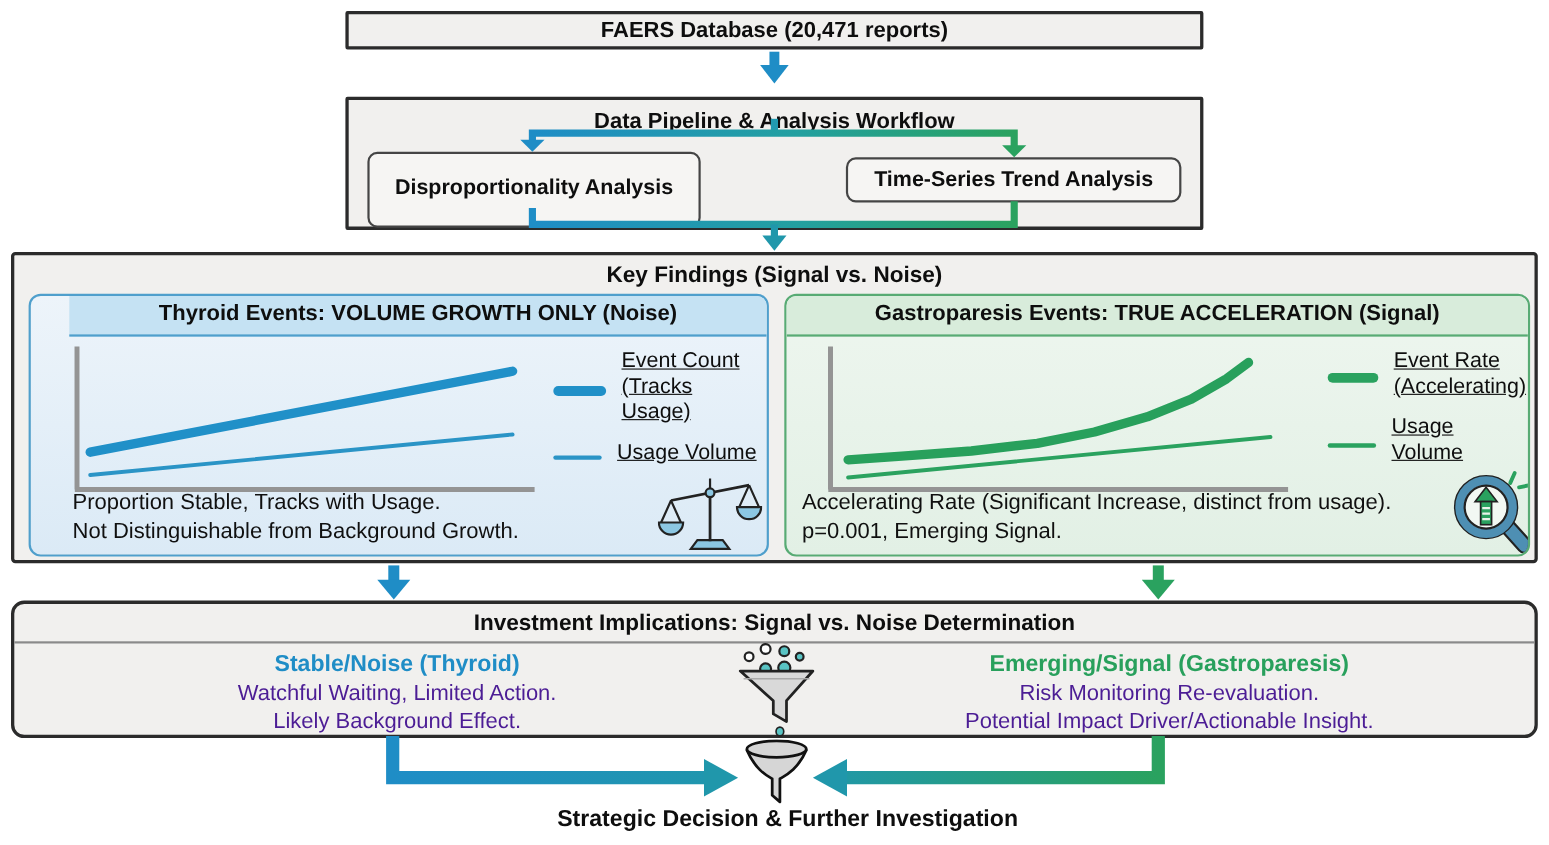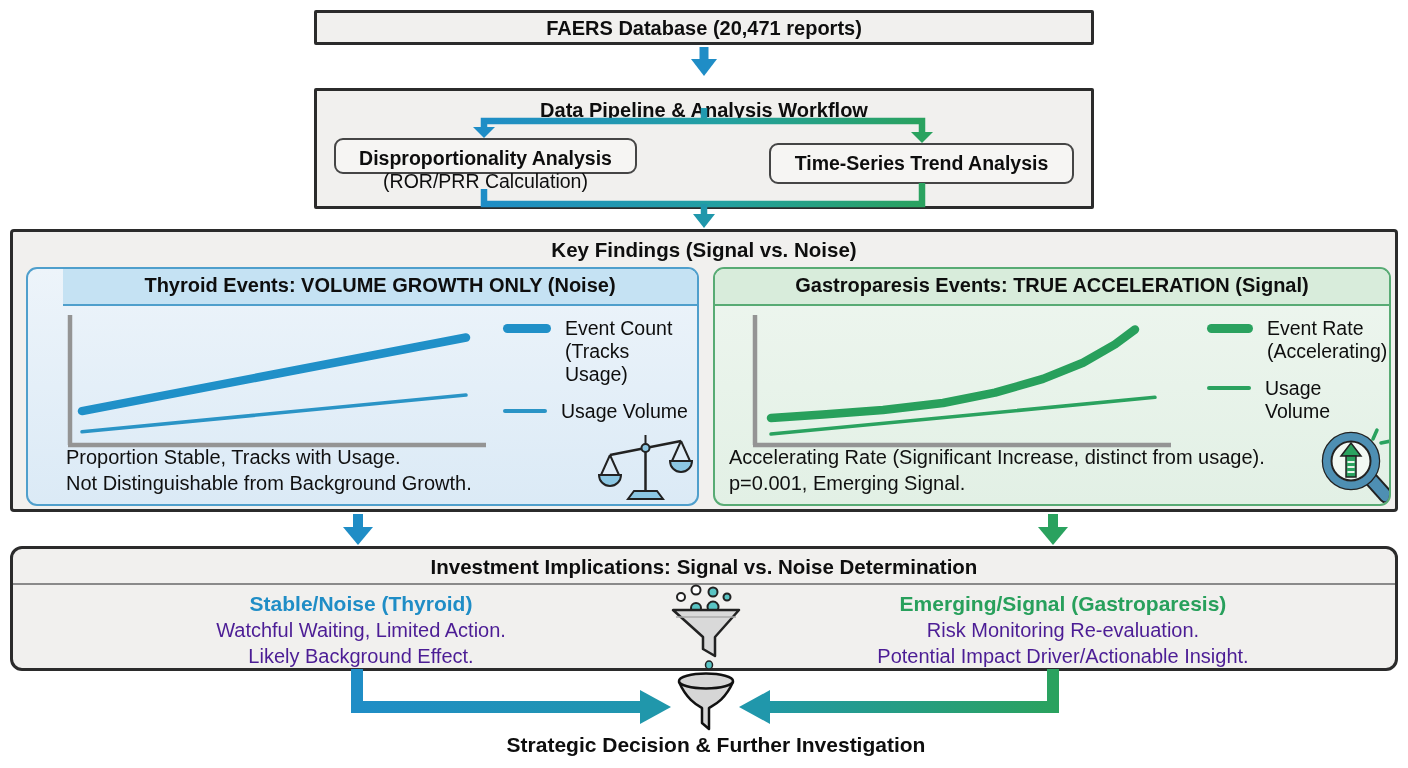--- a/index.html
+++ b/index.html
@@ -9,21 +9,21 @@
   .gbox{background:#f1f0ee;border:3px solid #2b2b2b;border-radius:2px;}
   .subbox{background:#f6f5f3;border:2px solid #454545;border-radius:9px;text-align:center;}
   .bold{font-weight:bold;}
   .center{text-align:center;}
   .panel{border-radius:11px;overflow:hidden;}
   .panel.blue{border:2.5px solid #4f9fcc;background:linear-gradient(180deg,#edf4fa,#dbeaf6);padding-left:35px;}
   .panel.green{border:2.5px solid #58ab74;background:linear-gradient(180deg,#eef6ef,#e2f0e5);}
   .panel-header{font-weight:bold;font-size:20px;text-align:center;height:35px;line-height:33px;}
   .panel.blue .panel-header{background:#c5e2f3;border-bottom:2.5px solid #4f9fcc;}
   .panel.green .panel-header{background:#d8ecdb;border-bottom:2.5px solid #58ab74;}
-  .legend-row{display:flex;align-items:flex-start;margin-bottom:14px;}
+  .legend-row{display:flex;align-items:center;margin-bottom:14px;text-decoration:underline;}
   .legend-text{font-size:19.5px;line-height:23px;color:#0e0e0e;}
   .dash{border-radius:5px;margin-right:14px;flex:0 0 auto;}
   .dash.thick-blue{width:48px;height:9px;background:#2090c8;margin-top:7px;}
   .dash.thin-blue{width:44px;height:4px;background:#2a94c6;margin-top:9px;}
   .dash.thick-green{width:46px;height:9px;background:#2aa25f;margin-top:7px;}
   .dash.thin-green{width:44px;height:4px;background:#2aa25f;margin-top:9px;}
   .caption{font-size:20px;line-height:25.5px;color:#101010;}
   .impl-heading{font-size:21px;font-weight:bold;line-height:26px;}
   .impl-heading.blue{color:#1f8dc6;}
   .impl-heading.green{color:#28a05c;}
@@ -75,23 +75,22 @@
     <polygon points="770,690 770,724 739,707" fill="#2097ab"></polygon>
   </svg>
 
   <div class="abs gbox" style="left:314px;top:10px;width:780px;height:35px;">
     <div class="bold center" style="font-size:20px;line-height:30px;">FAERS Database (20,471 reports)</div>
   </div>
 
   <div class="abs gbox" style="left:314px;top:88px;width:780px;height:121px;">
     <div class="bold center" style="font-size:20px;margin-top:8px;">Data Pipeline &amp; Analysis Workflow</div>
   </div>
-  <div class="abs subbox" style="left:334px;top:138px;width:303px;height:36px;z-index:4;padding-top:6px;">
+  <div class="abs subbox" style="left:334px;top:138px;width:303px;height:69px;z-index:4;padding-top:18px;">
     <div class="bold" style="font-size:19.5px;line-height:24px;">Disproportionality Analysis</div>
-    <div style="font-size:19.5px;line-height:23px;">(ROR/PRR Calculation)</div>
   </div>
   <div class="abs subbox" style="left:769px;top:143px;width:305px;height:41px;z-index:4;">
     <div class="bold" style="font-size:19.5px;line-height:37px;">Time-Series Trend Analysis</div>
   </div>
 
   <div class="abs gbox" style="left:10px;top:229px;width:1388px;height:283px;border-radius:4px;">
     <div class="bold center" style="font-size:20.5px;margin-top:6px;">Key Findings (Signal vs. Noise)</div>
 
     <div class="abs panel blue" style="left:13px;top:35px;width:673px;height:239px;">
       <div class="panel-header">Thyroid Events: VOLUME GROWTH ONLY (Noise)</div>

